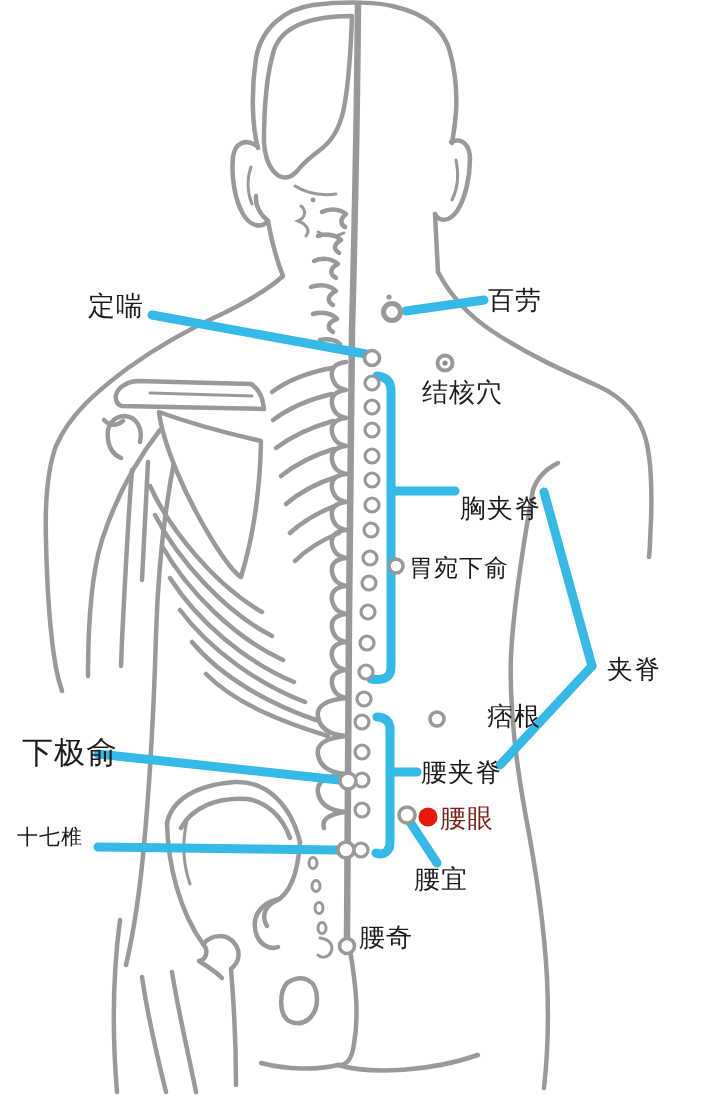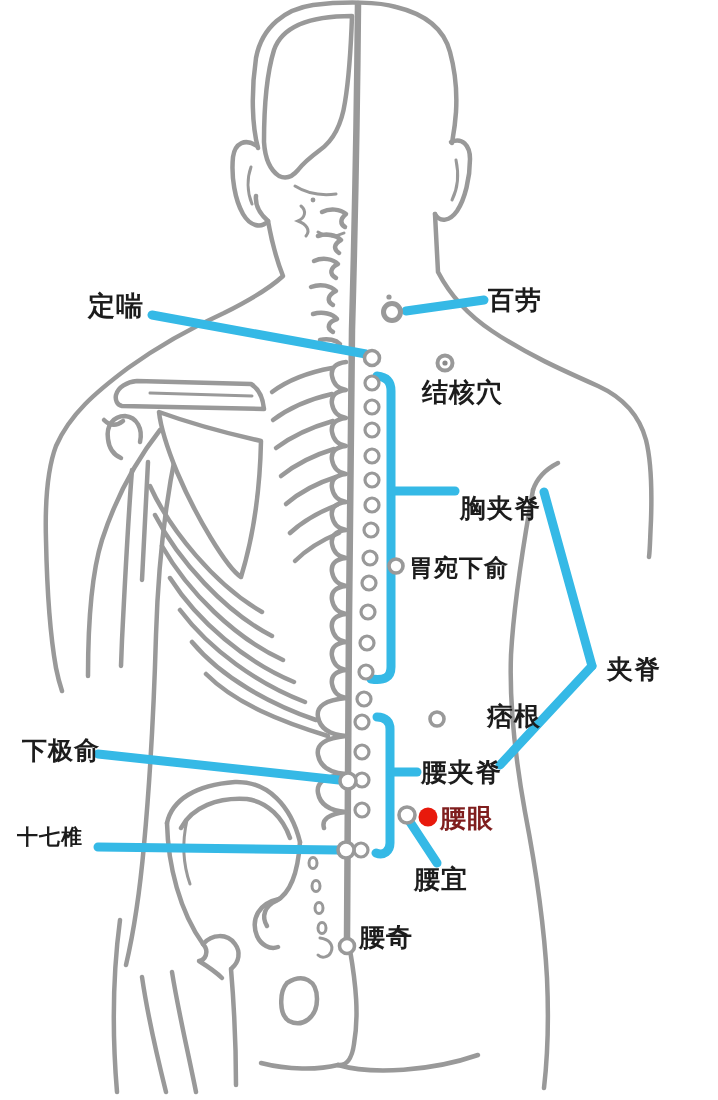--- a/index.html
+++ b/index.html
@@ -1,19 +1,19 @@
 <!DOCTYPE html>
 <html><head>
 <meta charset="utf-8">
 <style>
   html,body{margin:0;padding:0;background:#ffffff;}
   #stage{position:relative;width:718px;height:1100px;background:#ffffff;overflow:hidden;
          font-family:"Liberation Sans","DejaVu Sans",sans-serif;}
   #art{position:absolute;left:0;top:0;}
-  .label{position:absolute;font-weight:700;color:#1c1c1c;letter-spacing:1px;white-space:nowrap;
+  .label{position:absolute;font-weight:400;color:#1c1c1c;letter-spacing:1px;white-space:nowrap;
          font-size:26px;line-height:1.05;}
   .label.red{color:#7f1d1d;}
   .sk{stroke:#999999;fill:none;stroke-width:4.5;stroke-linecap:round;stroke-linejoin:round;}
   .skw{stroke:#999999;fill:#ffffff;stroke-width:4.5;stroke-linecap:round;stroke-linejoin:round;}
   .mid{stroke:#999999;fill:none;stroke-width:6.5;stroke-linecap:round;}
   .thin{stroke:#999999;fill:none;stroke-width:3;stroke-linecap:round;}
   .cy{stroke:#35b9e6;fill:none;stroke-width:9;stroke-linecap:round;stroke-linejoin:round;}
   .dot{fill:#ffffff;stroke:#999999;stroke-width:3.2;}
   .pt{fill:#ffffff;stroke:#999999;stroke-width:3.6;}
 </style>
@@ -171,18 +171,18 @@
 </svg>
 
   <div class="label" style="left:88px;top:292px;font-size:27px;">定喘</div>
   <div class="label" style="left:488px;top:287px;">百劳</div>
   <div class="label" style="left:422px;top:379px;">结核穴</div>
   <div class="label" style="left:460px;top:475px;margin-top:20px;">胸夹脊</div>
   <div class="label" style="left:409px;top:555px;font-size:24px;">胃宛下俞</div>
   <div class="label" style="left:607px;top:656px;">夹脊</div>
   <div class="label" style="left:472px;top:703px;margin-left:15px;">痞根</div>
   <div class="label" style="left:421px;top:759px;">腰夹脊</div>
-  <div class="label" style="left:22px;top:737px;font-size:25px;">下极俞</div>
+  <div class="label" style="left:22px;top:737px;font-size:31px;">下极俞</div>
   <div class="label red" style="left:440px;top:805px;">腰眼</div>
   <div class="label" style="left:414px;top:866px;">腰宜</div>
   <div class="label" style="left:17px;top:826px;font-size:21px;">十七椎</div>
   <div class="label" style="left:359px;top:892px;margin-top:32px;">腰奇</div>
 </div>
 
 </body></html>

